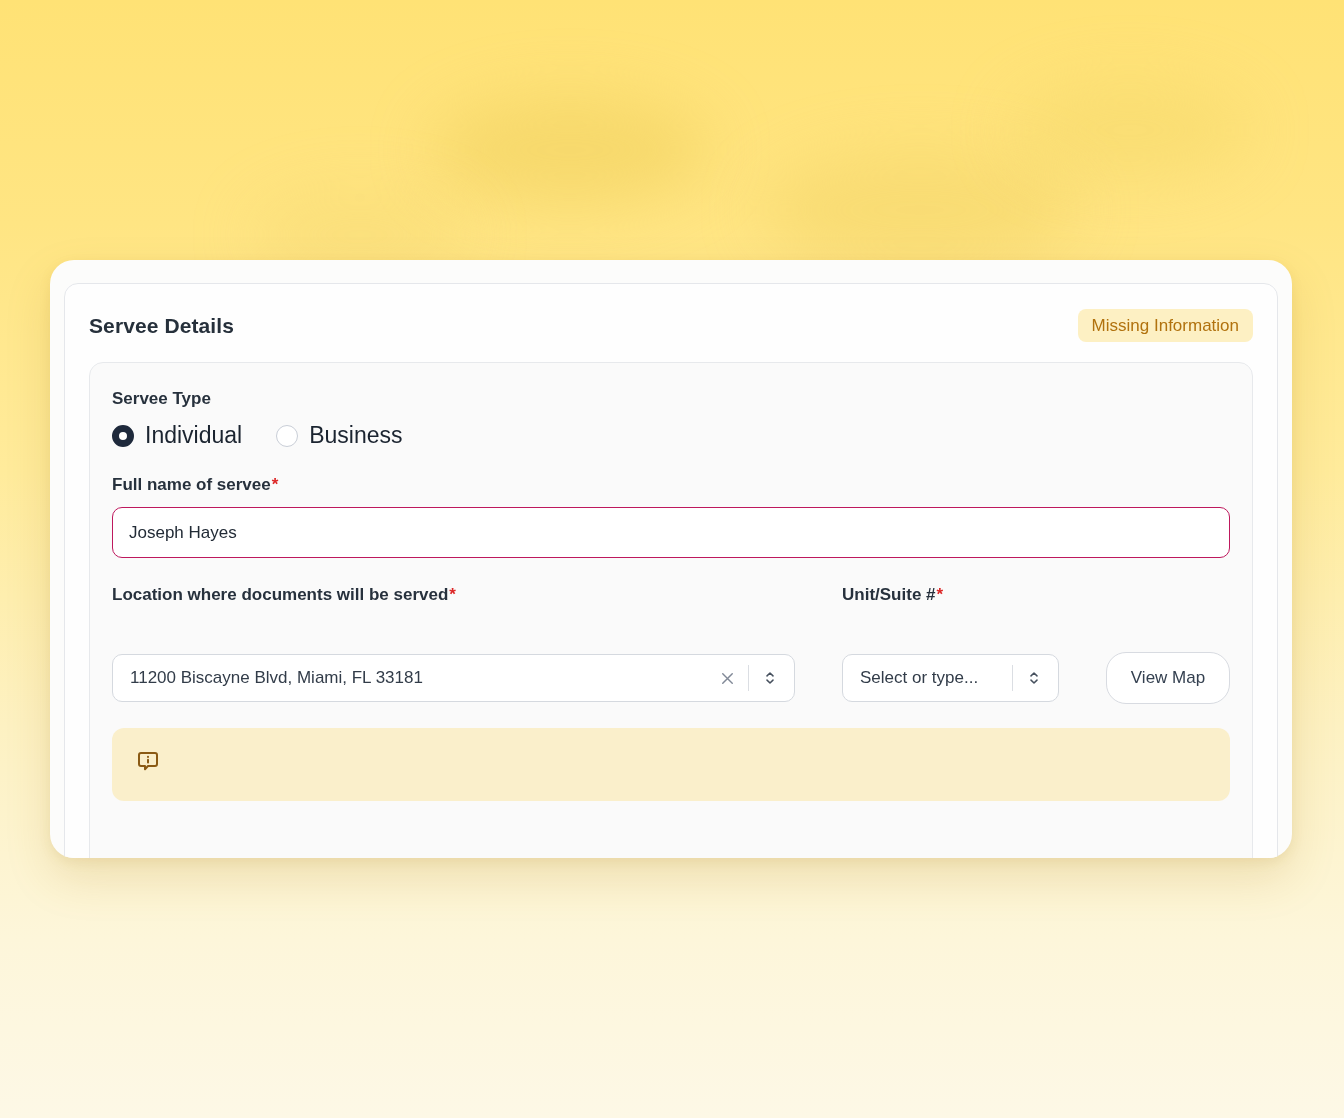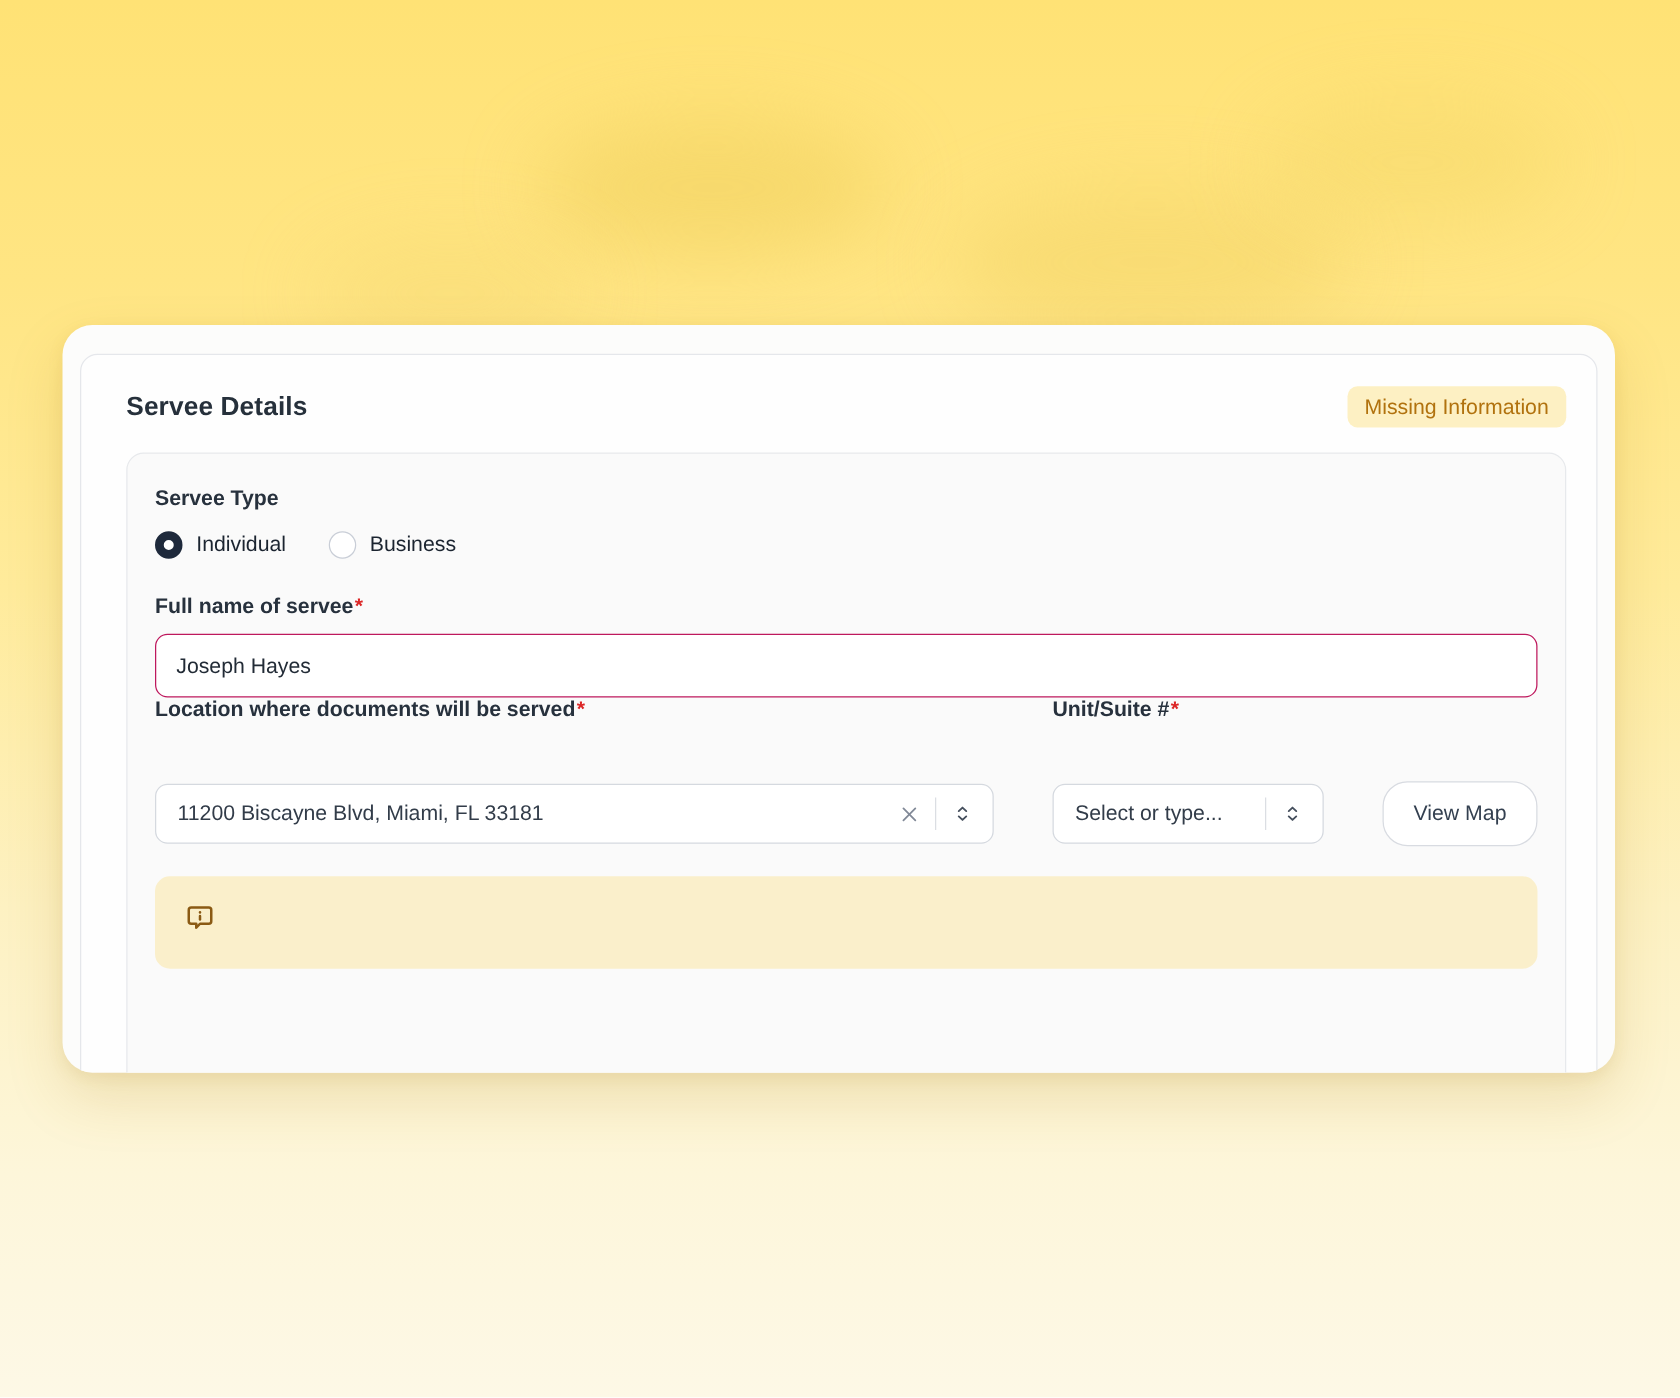--- a/index.html
+++ b/index.html
@@ -21,21 +21,20 @@
 
   .panel{
     position:absolute;left:50px;top:260px;width:1242px;height:598px;
     background:#fcfcfb;border-radius:24px;overflow:hidden;
     box-shadow:0 20px 45px rgba(170,130,25,.18), 0 4px 12px rgba(170,130,25,.10);
   }
   .inner-card{
     position:absolute;left:14px;top:23px;width:1214px;height:640px;
     background:#fefefe;border:1px solid #e5e7eb;border-radius:14px;
     box-sizing:border-box;
-    padding-left:12px;
   }
   .header{
     display:flex;align-items:center;justify-content:space-between;
     padding:25px 24px 0 24px;
   }
   .title{font-size:21px;font-weight:700;color:#26303b;letter-spacing:.1px;}
   .badge{
     background:#fdf0c3;color:#b1720e;font-size:17px;font-weight:500;
     padding:7px 14px;border-radius:8px;line-height:19px;white-space:nowrap;
   }
@@ -45,34 +44,34 @@
     padding:26px 22px;
   }
   .field-label{font-size:17px;font-weight:600;color:#27313d;line-height:20px;}
   .req{color:#dc2626;margin-left:1px;font-weight:600;}
 
   .radio-row{display:flex;align-items:center;gap:34px;margin-top:14px;}
   .radio-opt{display:flex;align-items:center;gap:11px;}
   .radio{width:22px;height:22px;border-radius:50%;box-sizing:border-box;background:#fff;flex:0 0 auto;}
   .radio.selected{border:7px solid #1e293b;}
   .radio.unselected{border:1.5px solid #c9ced7;}
-  .radio-label{font-size:17px;font-weight:500;color:#1b2430;line-height:25px;}
+  .radio-label{font-size:23px;font-weight:500;color:#1b2430;line-height:25px;}
 
   .note{margin-top:25px;font-size:16px;color:#8b93a3;line-height:20px;}
 
   .name-label{margin-top:27px;}
   .text-input{
     margin-top:12px;width:100%;height:51px;box-sizing:border-box;
     background:#fff;border:1px solid #be185d;border-radius:10px;
     padding:0 16px;font-size:17px;color:#222b36;outline:none;
     font-family:"Liberation Sans","DejaVu Sans",sans-serif;
   }
 
   .row2{
-    display:grid;grid-template-columns:1fr 217px 124px;
+    margin-top:27px;display:grid;grid-template-columns:1fr 217px 124px;
     column-gap:22px;row-gap:13px;align-items:center;gap:47px;
   }
   .selectbox{
     height:48px;box-sizing:border-box;background:#fff;border:1px solid #d5d9df;
     border-radius:10px;display:flex;align-items:center;padding:0 12px 0 17px;
   }
   .select-value{flex:1;font-size:17px;color:#323c49;line-height:22px;white-space:nowrap;overflow:hidden;text-overflow:ellipsis;}
   .sel-divider{width:1px;height:26px;background:#dbdee3;margin:0 9px;flex:0 0 auto;}
   .icon-btn{display:flex;align-items:center;justify-content:center;width:24px;height:24px;cursor:pointer;flex:0 0 auto;}
   .map-btn{

